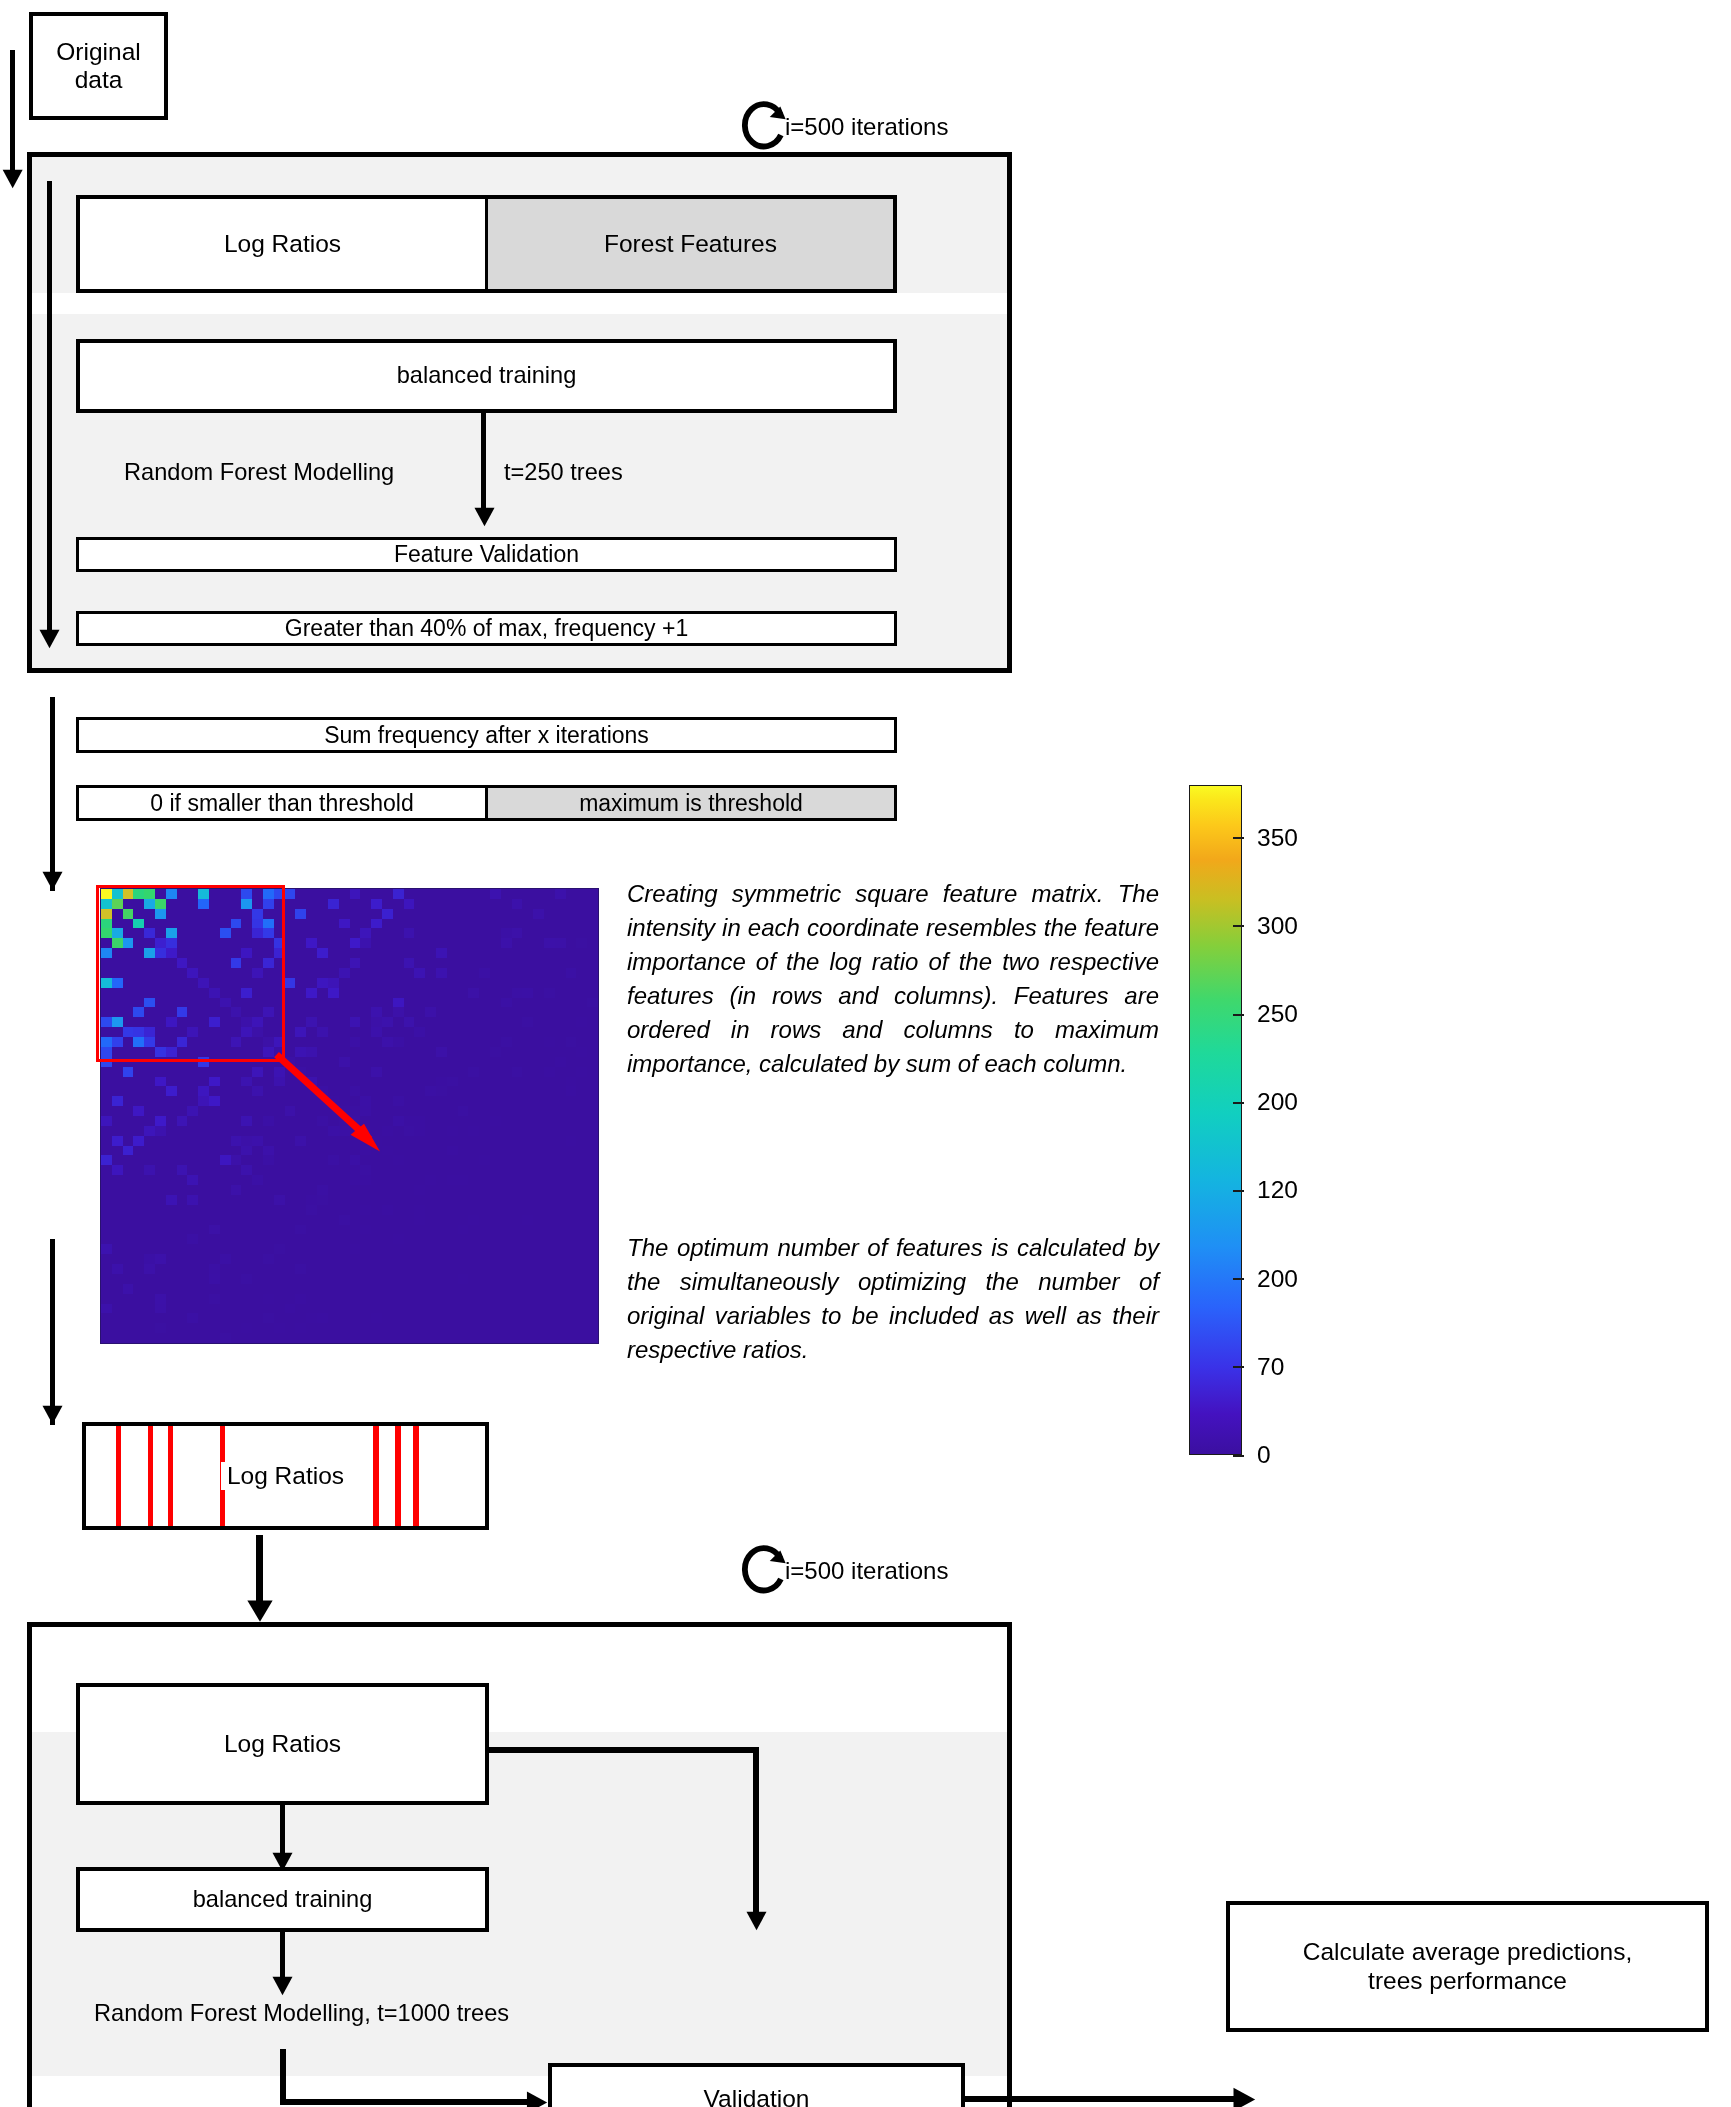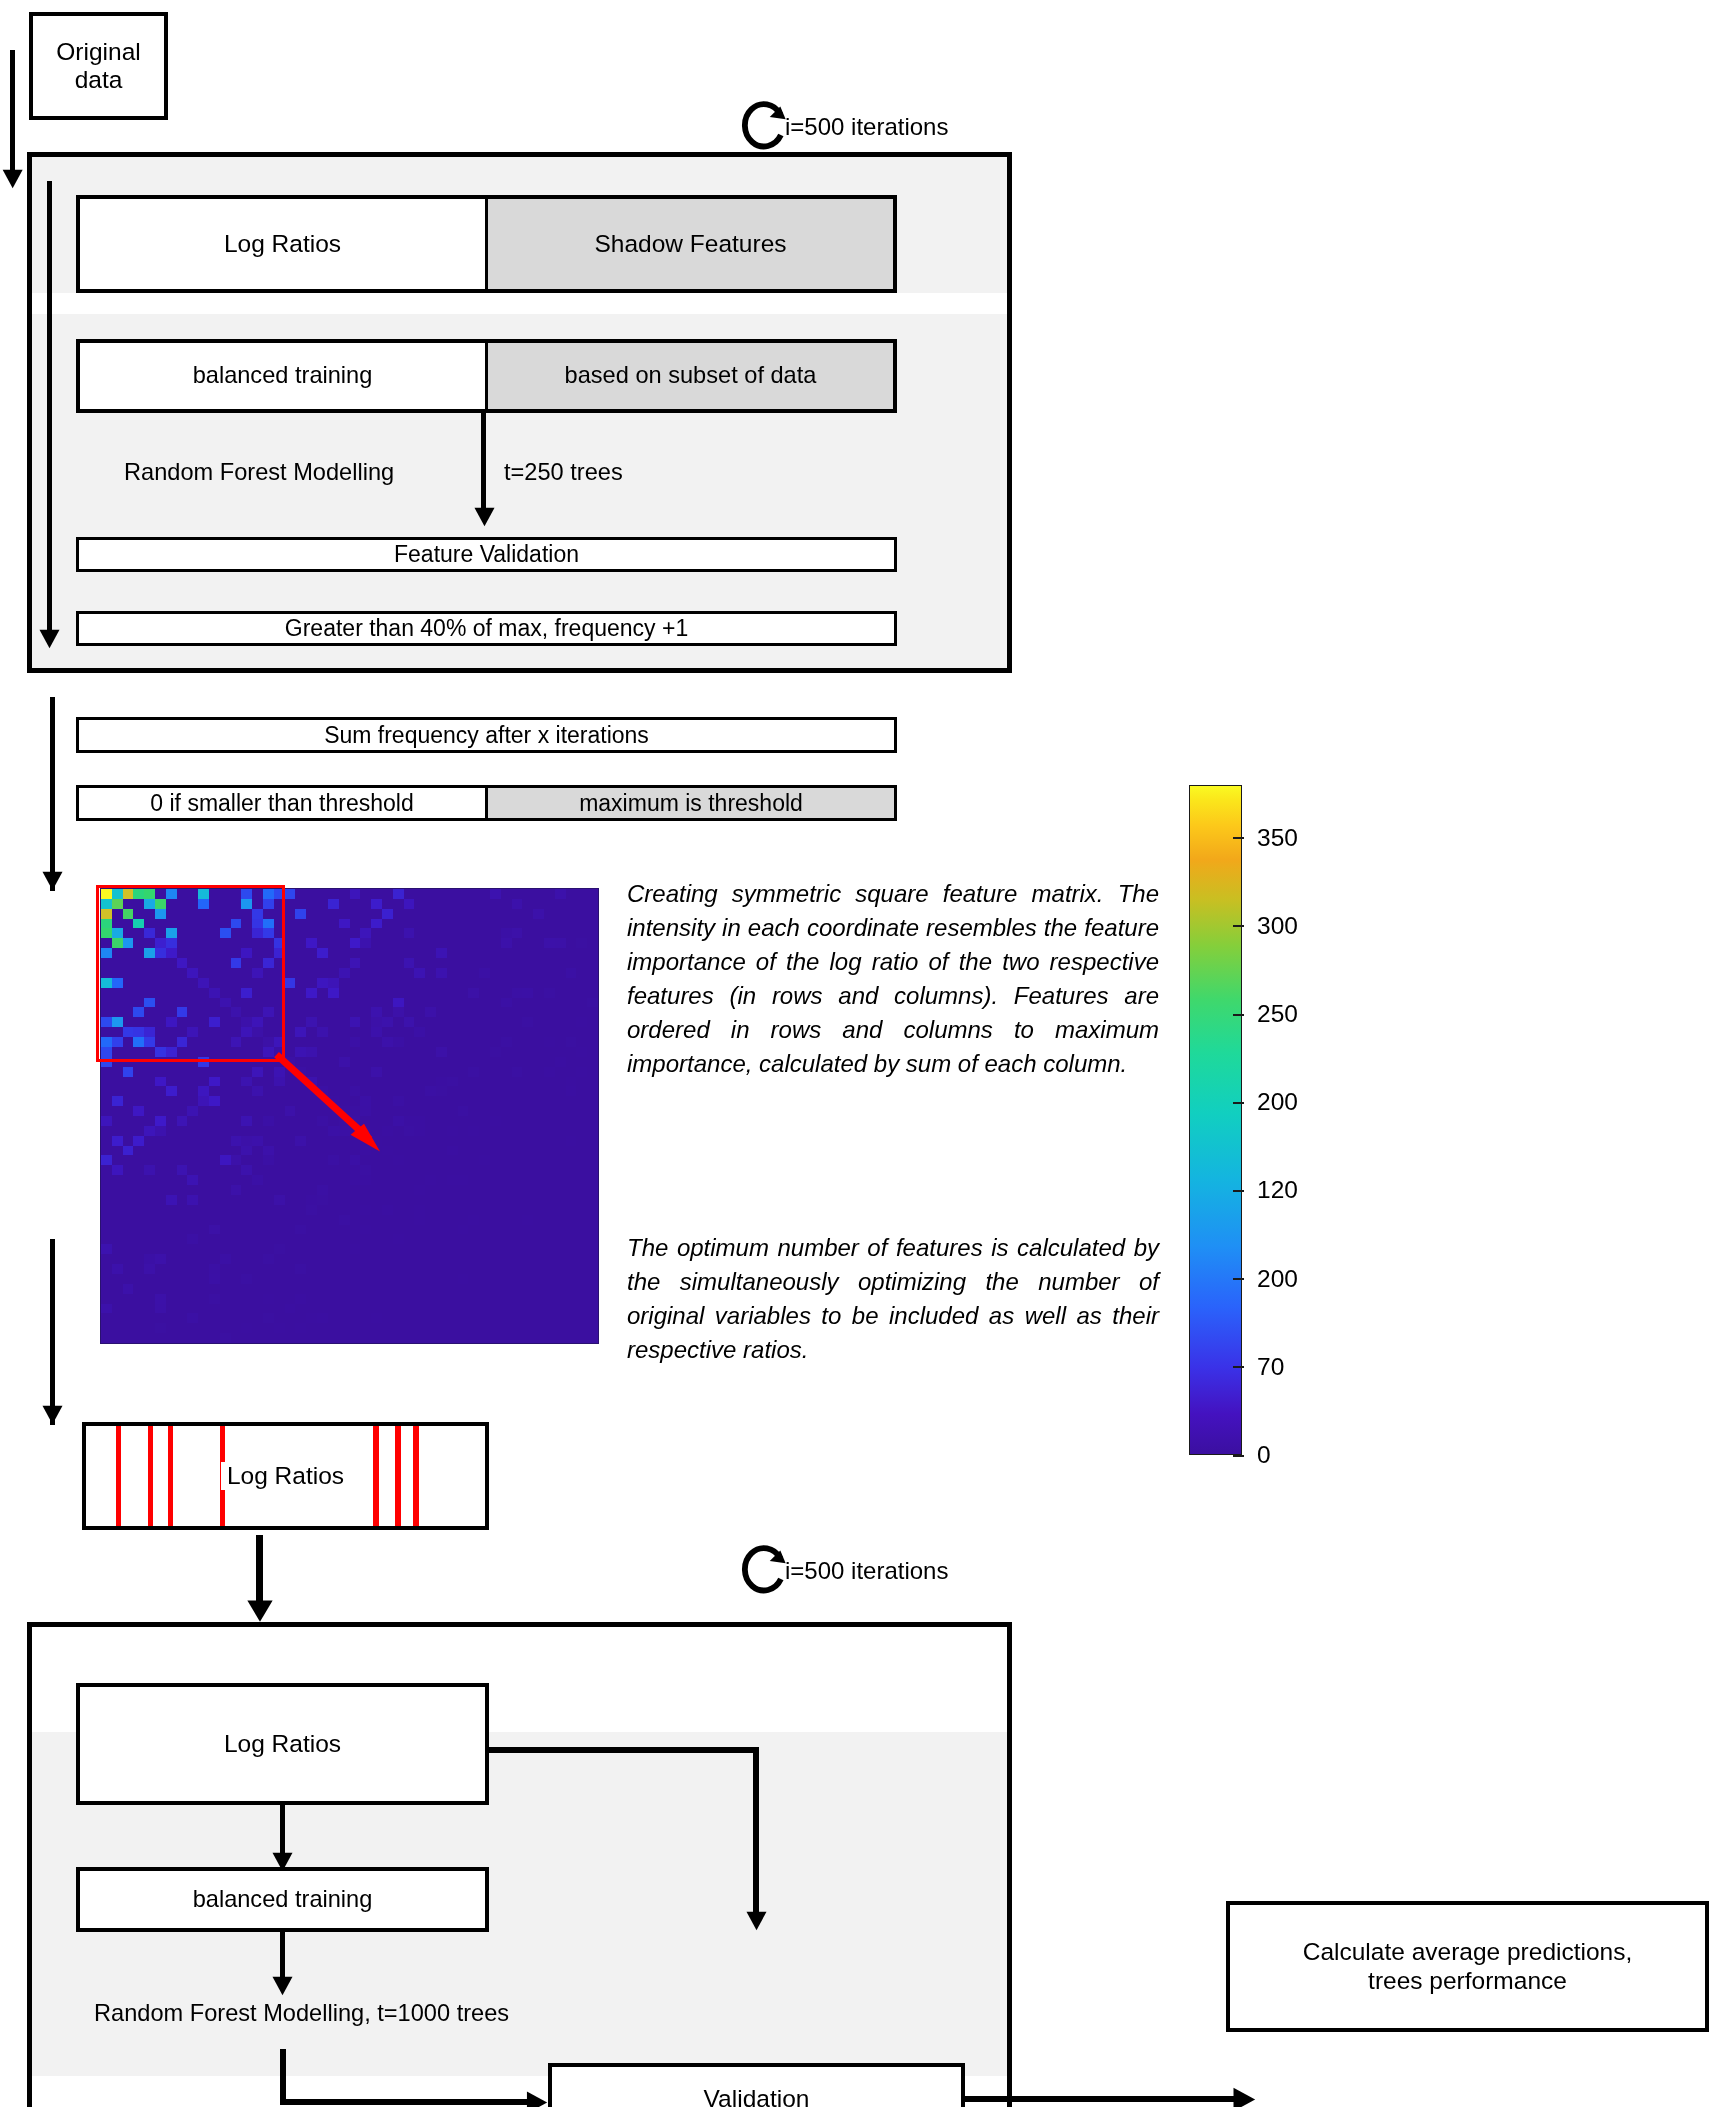--- a/index.html
+++ b/index.html
@@ -168,30 +168,27 @@
   <div class="vline" style="left:47px; top:181px; width:5px; height:451px;"></div>
   <svg class="arrow-svg" style="left:36px; top:624px; width:27px; height:25px;" viewBox="0 0 64 60">
     <polygon points="32,58 8,14 56,14" fill="#000"></polygon>
   </svg>
 
   <div class="nodebox splitbox" style="left:76px; top:195px; width:821px; height:98px; font-size:24.5px;">
     <div class="left">
       <span>Log Ratios</span>
     </div>
     <div class="right">
-      <span>Shadow Features</span>
+      <span>Forest Features</span>
     </div>
   </div>
 
   <div class="nodebox splitbox" style="left:76px; top:339px; width:821px; height:74px; font-size:23.6px;">
     <div class="left">
       <span>balanced training</span>
-    </div>
-    <div class="right">
-      <span>based on subset of data</span>
     </div>
   </div>
 
   <div class="plain" style="left:124px; top:459px; font-size:23.6px;">Random Forest Modelling</div>
   <div class="plain" style="left:504px; top:459px; font-size:23.6px;">t=250 trees</div>
 
   <div class="vline" style="left:481px; top:413px; width:4.6px; height:96px;"></div>
   <svg class="arrow-svg" style="left:471px; top:502px; width:27px; height:25px;" viewBox="0 0 64 60">
     <polygon points="32,58 8,14 56,14" fill="#000"></polygon>
   </svg>

